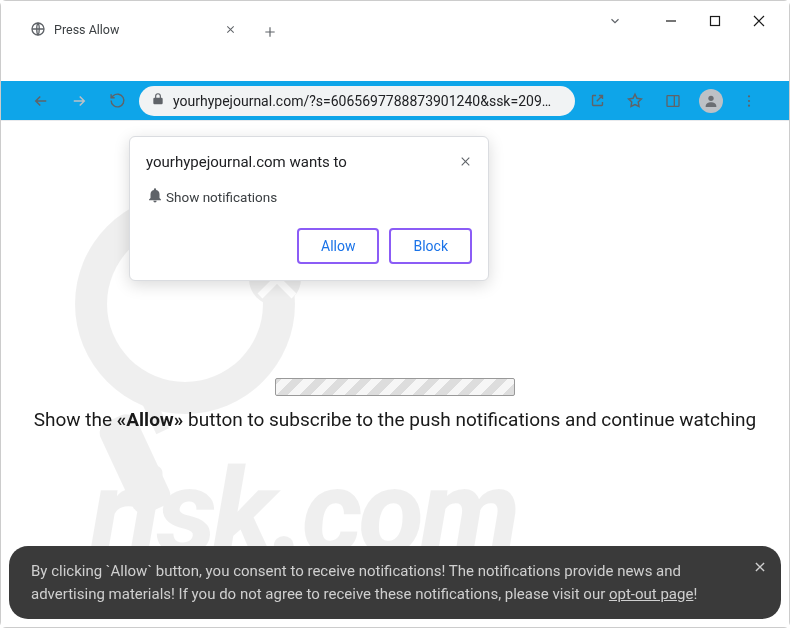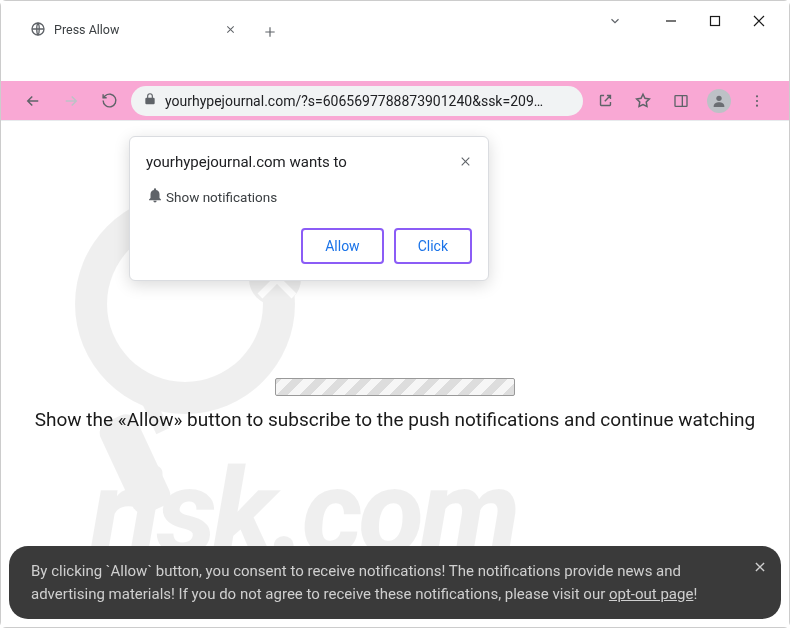--- a/index.html
+++ b/index.html
@@ -12,38 +12,38 @@
 .titlebar .win-btn svg { width: 12px; height: 12px; }
 .titlebar .chev { width: 28px; height: 28px; display: flex; align-items: center; justify-content: center; margin-right: 20px; color: #5f6368; }
 
 .tabstrip { height: 38px; display: flex; align-items: flex-end; padding-left: 10px; background: #dee1e6; position: absolute; top: 8px; left: 8px; right: 160px; border-radius: 8px 8px 0 0; background: transparent; }
 .tab { display: flex; align-items: center; gap: 8px; background: #fff; border-radius: 8px 8px 0 0; padding: 8px 12px; height: 34px; min-width: 230px; position: relative; }
 .tab .favicon { width: 16px; height: 16px; color: #5f6368; }
 .tab .title { font-size: 12.5px; color: #3c4043; flex: 1; }
 .tab .tab-close { color: #5f6368; }
 .newtab { width: 28px; height: 28px; display: flex; align-items: center; justify-content: center; margin-left: 8px; color: #5f6368; }
 
-.toolbar { height: 40px; display: flex; align-items: center; gap: 6px; padding: 0 16px; background: #f9a8d4; border-bottom: 1px solid #e8eaed; margin-top: 40px; }
+.toolbar { height: 40px; display: flex; align-items: center; gap: 6px; padding: 0 24px; background: #0ea5e9; border-bottom: 1px solid #e8eaed; margin-top: 40px; }
 .nav-btn { width: 32px; height: 32px; display: flex; align-items: center; justify-content: center; color: #5f6368; border-radius: 50%; }
 .nav-btn.disabled { color: #bdc1c6; }
 .omnibox { flex: 1; height: 30px; background: #f1f3f4; border-radius: 15px; display: flex; align-items: center; padding: 0 12px; gap: 8px; color: #202124; font-size: 14px; }
 .omnibox .lock { color: #5f6368; flex-shrink: 0; }
 .omnibox .url { flex: 1; overflow: hidden; text-overflow: ellipsis; white-space: nowrap; }
 .toolbar-icon { width: 32px; height: 32px; display: flex; align-items: center; justify-content: center; color: #5f6368; }
 .avatar { width: 24px; height: 24px; border-radius: 50%; background: #bdc1c6; display: flex; align-items: center; justify-content: center; }
 
 .content { flex: 1; position: relative; background: #fff; }
 
 .watermark { position: absolute; top: 0; left: 0; right: 0; bottom: 0; display: flex; align-items: center; justify-content: center; pointer-events: none; z-index: 1; }
 .watermark svg { opacity: 0.06; }
 
 .page-body { position: absolute; top: 0; left: 0; right: 0; bottom: 0; display: flex; flex-direction: column; align-items: center; justify-content: center; z-index: 2; padding-top: 60px; }
 .loader { width: 240px; height: 18px; border: 1px solid #999; border-radius: 2px; background: repeating-linear-gradient(-45deg, #ddd 0px, #ddd 8px, #f6f6f6 8px, #f6f6f6 16px); margin-bottom: 12px; }
 .instruction { font-size: 19px; color: #1a1a1a; text-align: center; }
-.instruction b { font-weight: 400; }
+.instruction b { font-weight: 700; }
 
 .perm-dialog { position: absolute; top: 15px; left: 128px; width: 360px; background: #fff; border: 1px solid #dadce0; border-radius: 6px; box-shadow: 0 4px 16px rgba(0,0,0,0.15); padding: 16px; z-index: 10; }
 .perm-dialog .perm-head { display: flex; align-items: flex-start; justify-content: space-between; }
 .perm-dialog .perm-title { font-size: 15px; color: #202124; }
 .perm-dialog .perm-close { color: #5f6368; cursor: pointer; }
 .perm-dialog .perm-row { display: flex; align-items: center; gap: 2px; margin-top: 14px; color: #5f6368; }
 .perm-dialog .perm-row .label { font-size: 13.5px; color: #3c4043; }
 .perm-dialog .perm-actions { display: flex; justify-content: flex-end; gap: 10px; margin-top: 20px; }
 .perm-dialog .perm-btn { border: 2px solid #8b5cf6; background: #fff; color: #1a73e8; font-size: 14px; padding: 8px 22px; border-radius: 4px; cursor: pointer; }
 
@@ -187,21 +187,21 @@
       <div class="perm-row">
         <span>
           <svg width="18" height="18" viewBox="0 0 24 24" fill="currentColor">
               <path d="M12 22a2.2 2.2 0 0 0 2.2-2.2H9.8A2.2 2.2 0 0 0 12 22zm6-6V11a6 6 0 0 0-4.5-5.8V4.5a1.5 1.5 0 1 0-3 0v.7A6 6 0 0 0 6 11v5l-2 2v1h16v-1l-2-2z"></path>
             </svg>
         </span>
         <span class="label">Show notifications</span>
       </div>
       <div class="perm-actions">
         <button class="perm-btn">Allow</button>
-        <button class="perm-btn">Click</button>
+        <button class="perm-btn">Block</button>
       </div>
     </div>
 
     <div class="page-body">
       <div class="loader"></div>
       <div class="instruction">
         <span>Show the </span><b>«Allow»</b><span> button to subscribe to the push notifications and continue watching</span>
       </div>
     </div>
 

